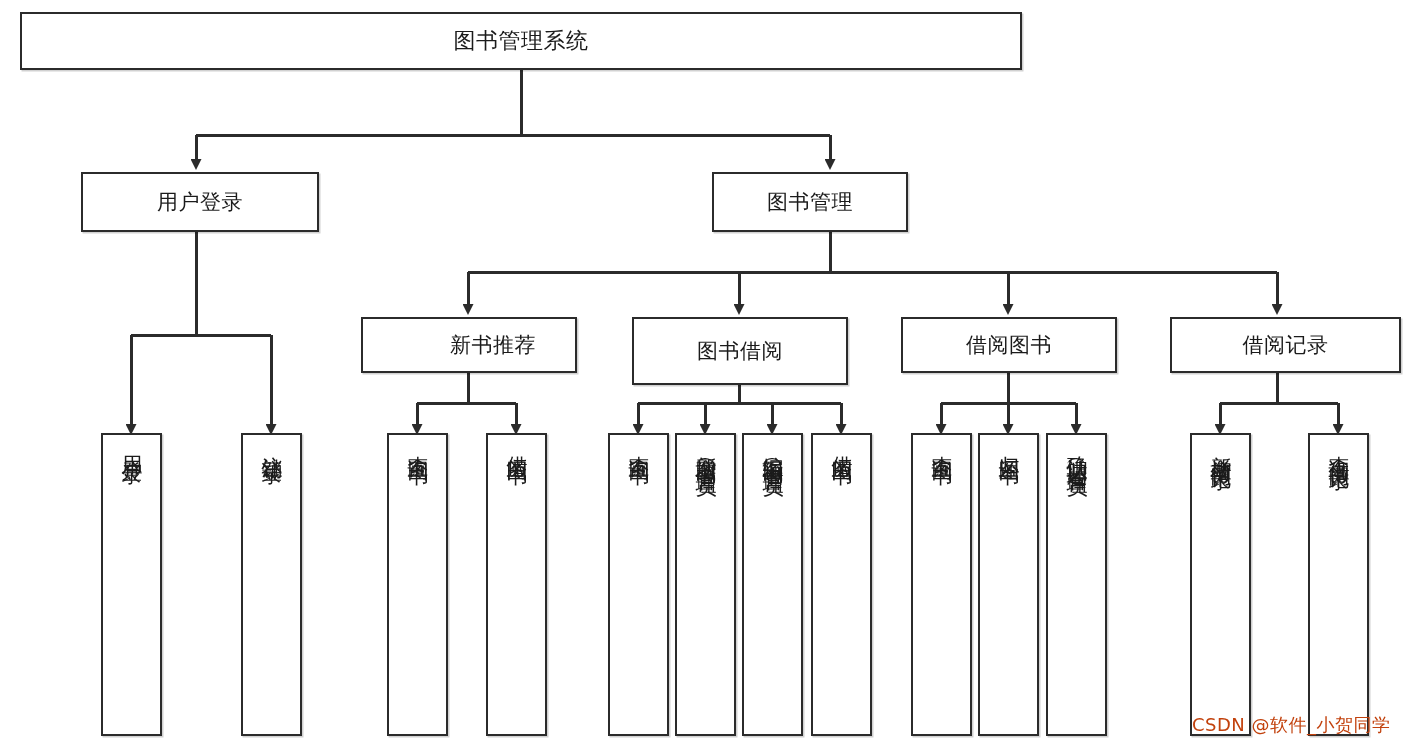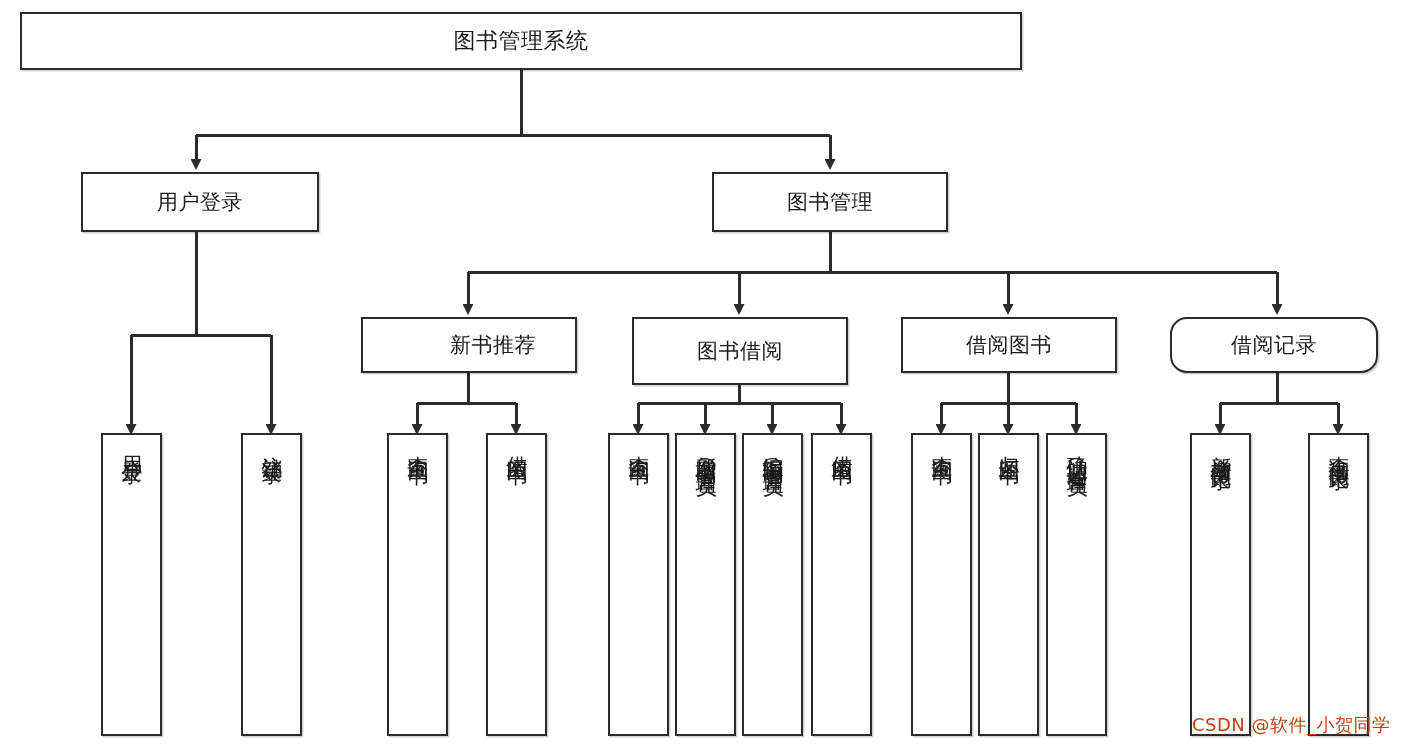--- a/index.html
+++ b/index.html
@@ -131,37 +131,37 @@
   </svg>
 
   <div class="node h root" style="left:20px; top:12px; width:1002px; height:58px;">
     <span class="label">图书管理系统</span>
   </div>
 
   <div class="node h" style="left:81px; top:172px; width:238px; height:60px;">
     <span class="label">用户登录</span>
   </div>
 
-  <div class="node h" style="left:712px; top:172px; width:236px; height:60px;">
+  <div class="node h" style="left:712px; top:172px; width:196px; height:60px;">
     <span class="label">图书管理</span>
   </div>
 
   <div class="node h" style="left:361px; top:317px; width:216px; height:56px;padding-left:48px;">
     <span class="label">新书推荐</span>
   </div>
 
   <div class="node h" style="left:632px; top:317px; width:216px; height:68px;">
     <span class="label">图书借阅</span>
   </div>
 
   <div class="node h" style="left:901px; top:317px; width:216px; height:56px;">
     <span class="label">借阅图书</span>
   </div>
 
-  <div class="node h" style="left:1170px; top:317px; width:208px; height:56px;border-radius:17px;">
+  <div class="node h" style="left:1170px; top:317px; width:231px; height:56px;">
     <span class="label">借阅记录</span>
   </div>
 
   <div class="node v" style="left:101px; top:433px; width:61px; height:303px;">
     <span class="label">用户登录</span>
   </div>
 
   <div class="node v" style="left:241px; top:433px; width:61px; height:303px;">
     <span class="label">注销登录</span>
   </div>

